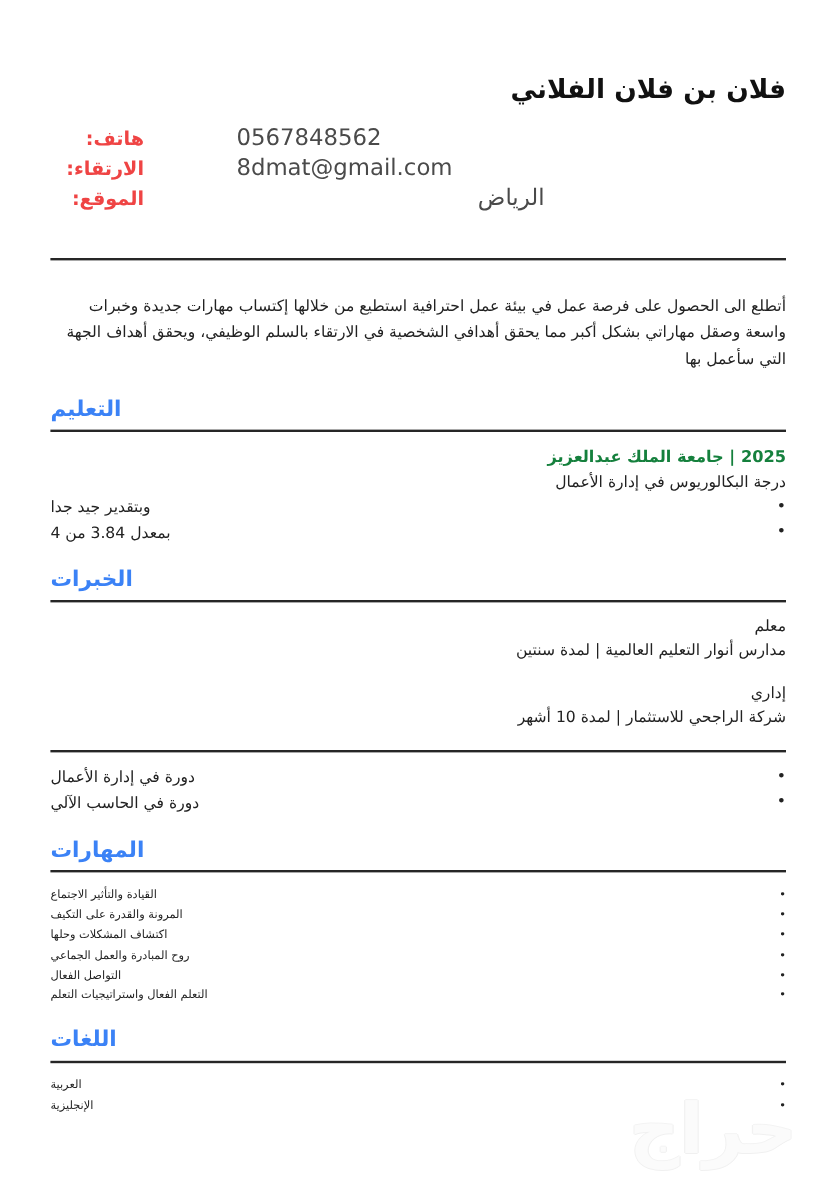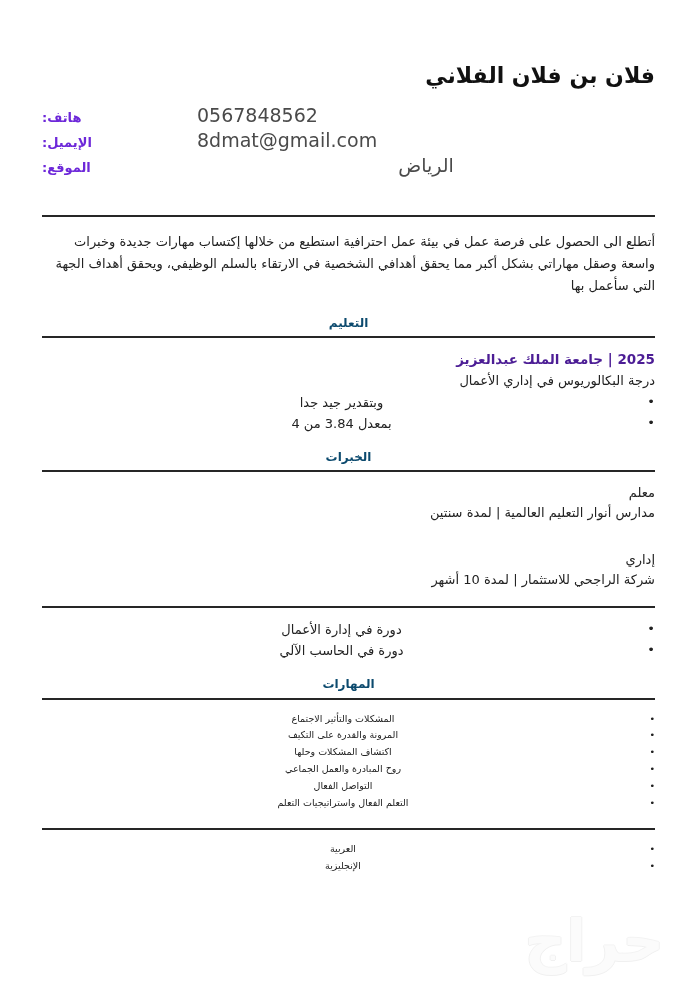--- a/index.html
+++ b/index.html
@@ -45,24 +45,24 @@
   .contact-table {
     width: 100%;
     border-collapse: collapse;
     direction: rtl;
   }
   .contact-row td {
     padding: 0 0 3px 0;
     vertical-align: baseline;
   }
   .contact-label {
-    font-size: 13px;
-    font-weight: bold;
-    color: #6d28d9;
-    text-align: left;
+    font-size: 16px;
+    font-weight: bold;
+    color: #ef4444;
+    text-align: right;
     white-space: nowrap;
     width: 78px;
   }
   .contact-value {
     font-size: 19px;
     font-weight: normal;
     color: #4a4a4a;
     text-align: left;
     padding-left: 77px !important;
     white-space: nowrap;
@@ -79,55 +79,55 @@
     background: #262626;
     width: 100%;
     margin: 0;
   }
   .rule-top {
     margin-top: 36px;
   }
 
   
   .section-heading {
-    font-size: 12px;
-    font-weight: bold;
-    color: #0c4a6e;
-    text-align: center;
+    font-size: 18px;
+    font-weight: bold;
+    color: #3b82f6;
+    text-align: left;
     margin: 0 0 5px 0;
     line-height: 1.3;
   }
   .section-head-wrap {
     margin-top: 16px;
   }
   .section-body {
     padding-top: 11px;
   }
 
   
   .summary {
     font-size: 13px;
     line-height: 1.72;
     color: #222222;
     text-align: right;
-    padding-top: 14px;
+    padding-top: 28px;
     padding-bottom: 2px;
   }
 
   
   .entry {
-    margin-bottom: 26px;
+    margin-bottom: 16px;
   }
   .entry:last-child {
     margin-bottom: 0;
   }
   .entry-title {
     font-size: 13.5px;
     font-weight: bold;
-    color: #4c1d95;
+    color: #15803d;
     line-height: 1.6;
   }
   .entry-sub {
     font-size: 13px;
     font-weight: normal;
     color: #222222;
     line-height: 1.6;
   }
   .entry-role {
     font-size: 13px;
@@ -141,21 +141,21 @@
     color: #222222;
     line-height: 1.55;
   }
 
   
   ul.bullets {
     list-style: none;
     margin: 0;
     padding: 0;
     direction: rtl;
-    text-align: center;
+    text-align: left;
   }
   ul.bullets li {
     position: relative;
     font-size: 13px;
     color: #222222;
     line-height: 1.62;
     padding-right: 14px;
   }
   ul.bullets li::before {
     content: "\2022";
@@ -209,40 +209,40 @@
       <div class="cv-name">فلان بن فلان الفلاني</div>
 
       <table class="contact-table">
         <tbody>
           <tr class="contact-row">
             <td class="contact-value">0567848562</td>
             <td class="contact-label">هاتف:</td>
           </tr>
           <tr class="contact-row">
             <td class="contact-value">8dmat@gmail.com</td>
-            <td class="contact-label">الإيميل:</td>
+            <td class="contact-label">الارتقاء:</td>
           </tr>
           <tr class="contact-row">
             <td class="contact-value rtl-val">الرياض</td>
             <td class="contact-label">الموقع:</td>
           </tr>
         </tbody>
       </table>
     </div>
 
     <div class="rule rule-top"></div>
     <div class="summary">أتطلع الى الحصول على فرصة عمل في بيئة عمل احترافية استطيع من خلالها إكتساب مهارات جديدة وخبرات واسعة وصقل مهاراتي بشكل أكبر مما يحقق أهدافي الشخصية في الارتقاء بالسلم الوظيفي، ويحقق أهداف الجهة التي سأعمل بها</div>
 
     <div class="section-head-wrap">
       <div class="section-heading">التعليم</div>
       <div class="rule"></div>
       <div class="section-body">
         <div class="entry">
           <div class="entry-title">2025 | جامعة الملك عبدالعزيز</div>
-          <div class="entry-sub">درجة البكالوريوس في إداري الأعمال</div>
+          <div class="entry-sub">درجة البكالوريوس في إدارة الأعمال</div>
           <ul class="bullets bullets-indent">
             <li>وبتقدير جيد جدا</li>
             <li>بمعدل 3.84 من 4</li>
           </ul>
         </div>
       </div>
     </div>
 
     <div class="section-head-wrap">
       <div class="section-heading">الخبرات</div>
@@ -267,31 +267,32 @@
           <li>دورة في الحاسب الآلي</li>
         </ul>
       </div>
     </div>
 
     <div class="section-head-wrap">
       <div class="section-heading">المهارات</div>
       <div class="rule"></div>
       <div class="section-body">
         <ul class="bullets small">
-          <li>المشكلات والتأثير الاجتماع</li>
+          <li>القيادة والتأثير الاجتماع</li>
           <li>المرونة والقدرة على التكيف</li>
           <li>اكتشاف المشكلات وحلها</li>
           <li>روح المبادرة والعمل الجماعي</li>
           <li>التواصل الفعال</li>
           <li>التعلم الفعال واستراتيجيات التعلم</li>
         </ul>
       </div>
     </div>
 
     <div class="section-head-wrap">
+      <div class="section-heading">اللغات</div>
       <div class="rule"></div>
       <div class="section-body">
         <ul class="bullets small">
           <li>العربية</li>
           <li>الإنجليزية</li>
         </ul>
       </div>
     </div>
 
   </div>

